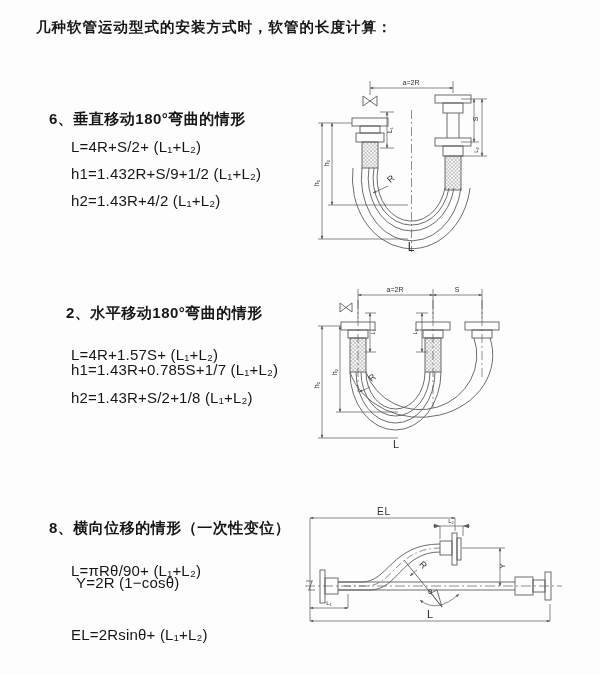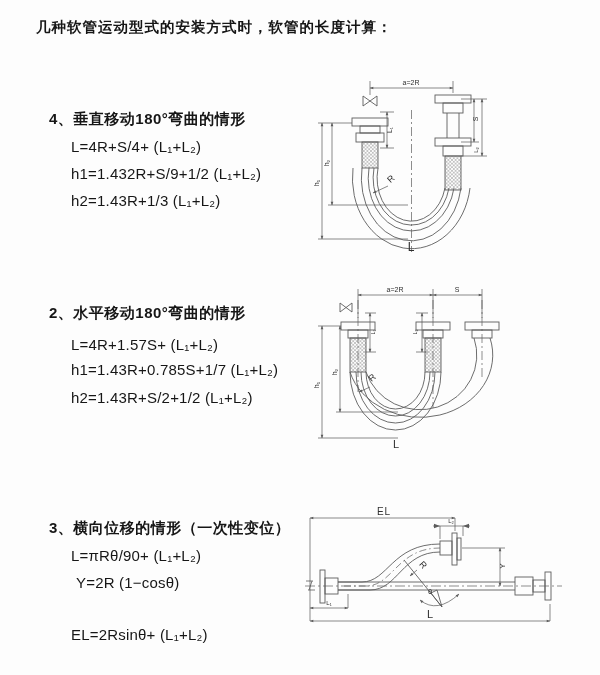--- a/index.html
+++ b/index.html
@@ -13,32 +13,32 @@
   .shead{font-size:15px;font-weight:600;letter-spacing:.5px;}
   .formula{font-size:15px;letter-spacing:.2px;}
   svg{position:absolute;overflow:visible;}
   svg text{font-family:"Liberation Sans","DejaVu Sans",sans-serif;}
 </style>
 </head>
 <body>
 
 <div class="abs title" style="left:36px;top:18px">几种软管运动型式的安装方式时，软管的长度计算：</div>
 
-<div class="abs shead" style="left:49px;top:110px">4、垂直移动180°弯曲的情形</div>
-<div class="abs formula" style="left:71px;top:138px">L=4R+S/4+ (L₁+L₂)</div>
+<div class="abs shead" style="left:49px;top:110px">6、垂直移动180°弯曲的情形</div>
+<div class="abs formula" style="left:71px;top:138px">L=4R+S/2+ (L₁+L₂)</div>
 <div class="abs formula" style="left:71px;top:165px">h1=1.432R+S/9+1/2 (L₁+L₂)</div>
-<div class="abs formula" style="left:71px;top:192px">h2=1.43R+1/3 (L₁+L₂)</div>
-
-<div class="abs shead" style="left:49px;top:304px">2、水平移动180°弯曲的情形</div>
-<div class="abs formula" style="left:71px;top:336px">L=4R+1.57S+ (L₁+L₂)</div>
+<div class="abs formula" style="left:71px;top:192px">h2=1.43R+4/2 (L₁+L₂)</div>
+
+<div class="abs shead" style="left:66px;top:304px">2、水平移动180°弯曲的情形</div>
+<div class="abs formula" style="left:71px;top:346px">L=4R+1.57S+ (L₁+L₂)</div>
 <div class="abs formula" style="left:71px;top:361px">h1=1.43R+0.785S+1/7 (L₁+L₂)</div>
-<div class="abs formula" style="left:71px;top:389px">h2=1.43R+S/2+1/2 (L₁+L₂)</div>
-
-<div class="abs shead" style="left:49px;top:519px">3、横向位移的情形（一次性变位）</div>
-<div class="abs formula" style="left:71px;top:547px">L=πRθ/90+ (L₁+L₂)</div>
+<div class="abs formula" style="left:71px;top:389px">h2=1.43R+S/2+1/8 (L₁+L₂)</div>
+
+<div class="abs shead" style="left:49px;top:519px">8、横向位移的情形（一次性变位）</div>
+<div class="abs formula" style="left:71px;top:562px">L=πRθ/90+ (L₁+L₂)</div>
 <div class="abs formula" style="left:76px;top:574px">Y=2R (1−cosθ)</div>
 <div class="abs formula" style="left:71px;top:626px">EL=2Rsinθ+ (L₁+L₂)</div>
 
 <svg style="left:308px;top:70px" width="240" height="192" viewBox="0 0 240 192">
   <defs>
     <marker id="arr1" viewBox="0 0 10 10" refX="9.5" refY="5" markerWidth="6.5" markerHeight="5" orient="auto-start-reverse">
       <path d="M0,1.2 L10,5 L0,8.8 Z" fill="#5c5c5c"></path>
     </marker>
     <pattern id="hatch1" patternUnits="userSpaceOnUse" width="3.6" height="3.6">
       <path d="M0,3.6 L3.6,0 M0,0 L3.6,3.6" stroke="#9a9a9a" stroke-width="0.55"></path>

